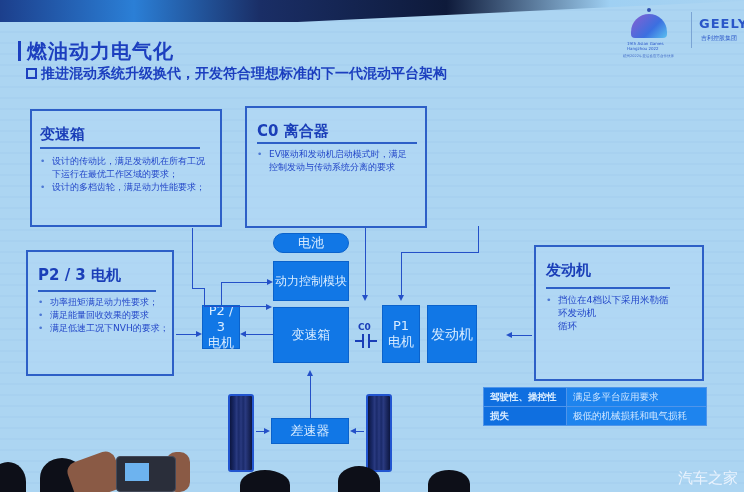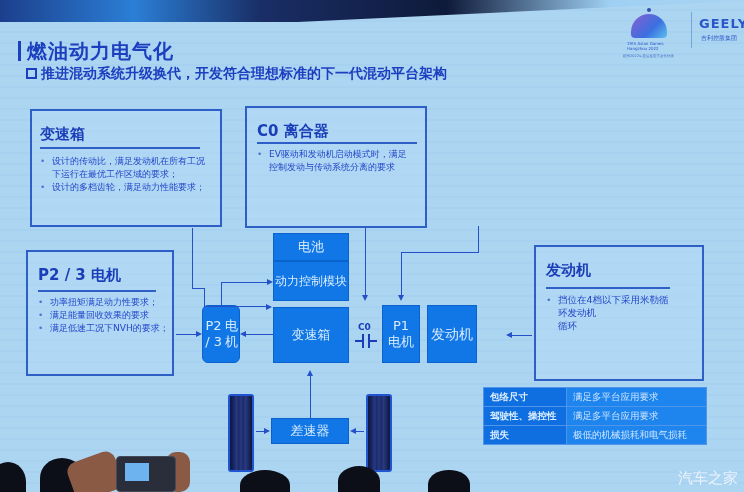--- a/index.html
+++ b/index.html
@@ -147,24 +147,24 @@
   <div class="card" style="left:534px; top:245px; width:170px; height:136px;">
     <div class="card-title" style="left:10px; top:14px;">发动机</div>
     <div class="card-rule" style="left:10px; top:40px; width:124px;"></div>
     <ul class="card-list" style="left:10px; top:46px; font-size:9.5px;">
       <li>挡位在4档以下采用米勒循</li>
       <li class="cont">环发动机</li>
       <li class="cont">循环</li>
     </ul>
   </div>
 
-  <div class="block" style="left:273px; top:233px; width:76px; height:28px;">电池</div>
+  <div class="block" style="left:273px; top:233px; width:76px; height:20px;border-radius:10px;">电池</div>
   <div class="block" style="left:273px; top:261px; width:76px; height:40px; font-size:12px;">动力控制模块</div>
   <div class="block" style="left:273px; top:307px; width:76px; height:56px;">变速箱</div>
-  <div class="block" style="left:202px; top:305px; width:38px; height:58px; flex-direction:row;border-radius:6px;">
+  <div class="block" style="left:202px; top:305px; width:38px; height:44px; flex-direction:column;">
     <span>P2 / 3</span>
     <span>电机</span>
   </div>
   <div class="block" style="left:382px; top:305px; width:38px; height:58px; flex-direction:column;">
     <span>P1</span>
     <span>电机</span>
   </div>
   <div class="block" style="left:427px; top:305px; width:50px; height:58px; font-size:14px;">发动机</div>
   <div class="block" style="left:271px; top:418px; width:78px; height:26px;">差速器</div>
 
@@ -207,24 +207,20 @@
   <div class="line" style="left:310px; top:376px; width:1px; height:42px;"></div>
   <div class="arrow-u" style="left:307px; top:370px;"></div>
 
   <div class="line" style="left:256px; top:431px; width:8px; height:1px;"></div>
   <div class="arrow-r" style="left:264px; top:428px;"></div>
   <div class="line" style="left:356px; top:431px; width:8px; height:1px;"></div>
   <div class="arrow-l" style="left:350px; top:428px;"></div>
 
   <table class="req-table">
     <tbody>
-    <tr>
-      <td class="k">包络尺寸</td>
-      <td class="v">满足多平台应用要求</td>
-    </tr>
     <tr>
       <td class="k">驾驶性、操控性</td>
       <td class="v">满足多平台应用要求</td>
     </tr>
     <tr>
       <td class="k">损失</td>
       <td class="v">极低的机械损耗和电气损耗</td>
     </tr>
   </tbody>
     </table>

